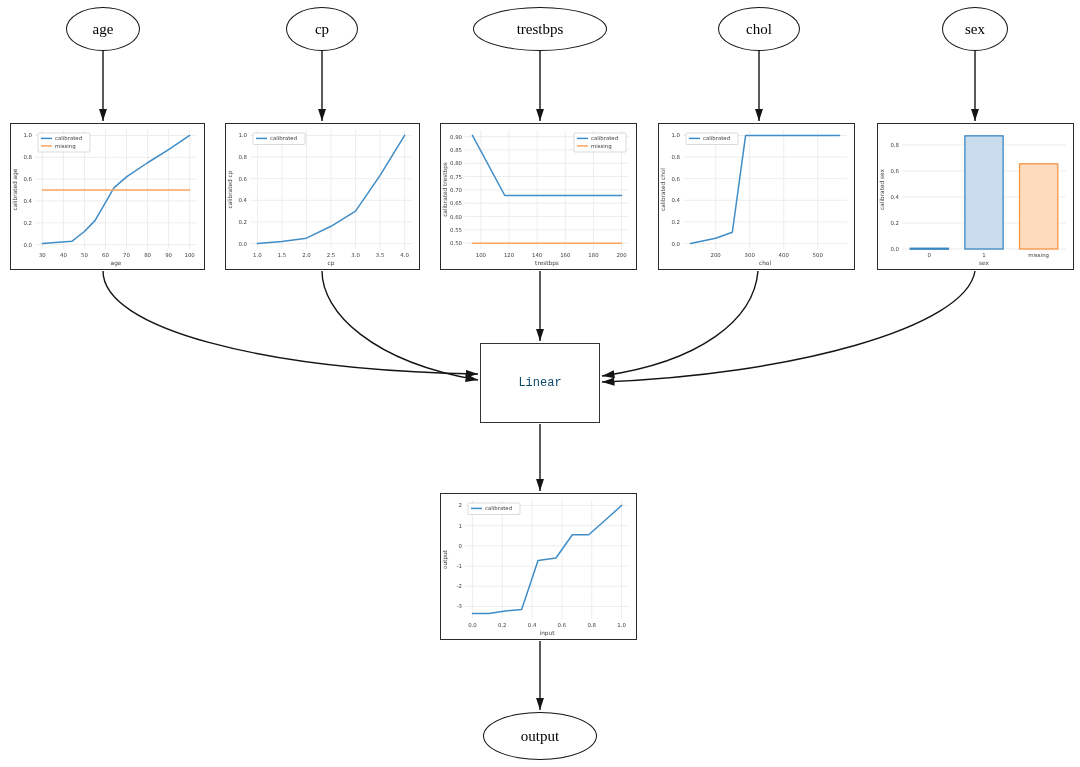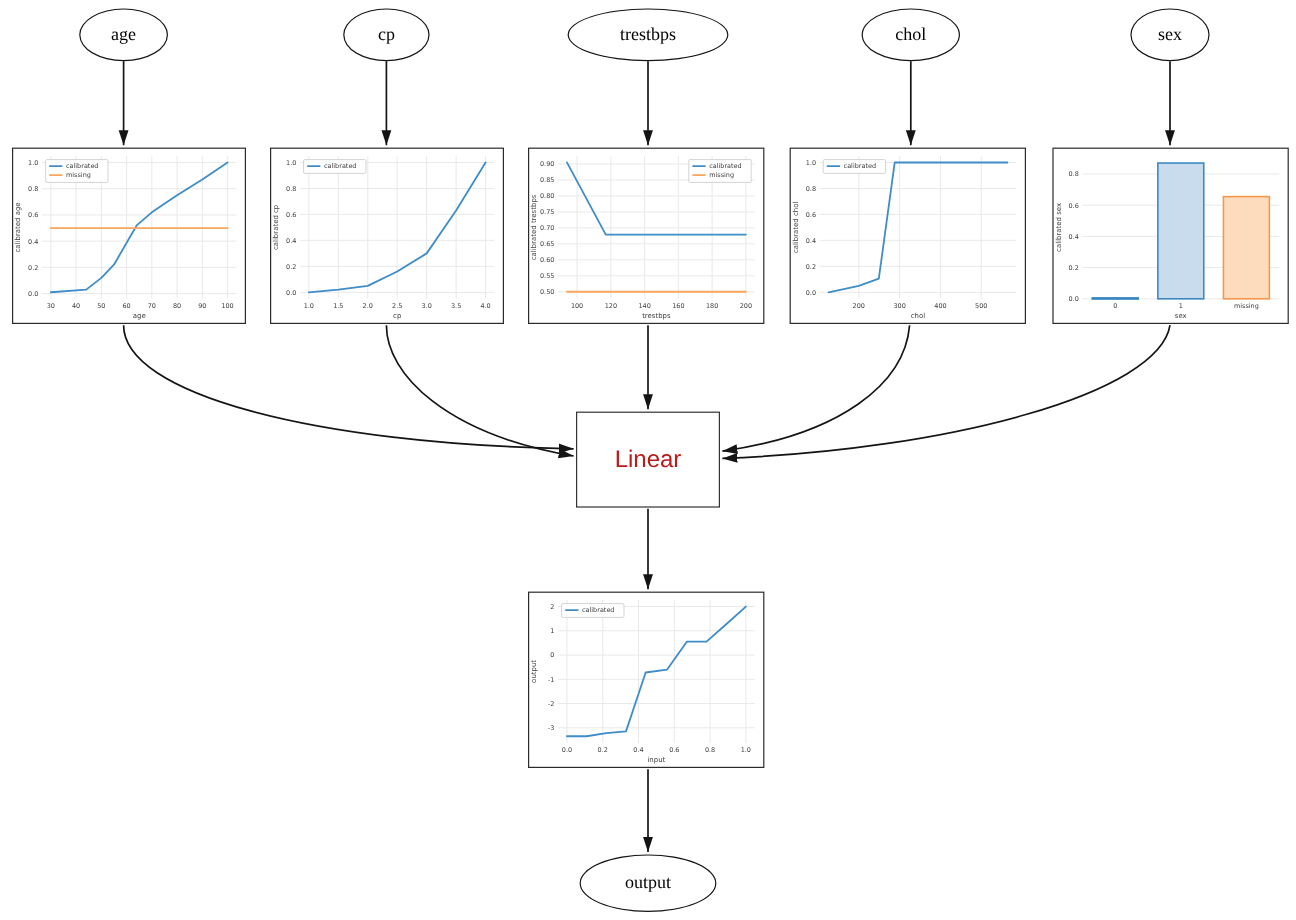--- a/index.html
+++ b/index.html
@@ -17,21 +17,21 @@
   }
   .panel{
     position:absolute;z-index:2;box-sizing:border-box;background:#fff;
     border:1px solid #2b2b2b;
   }
   .panel svg{display:block;}
   #linear-box{
     position:absolute;z-index:2;box-sizing:border-box;background:#fff;
     border:1.5px solid #333;
     display:flex;align-items:center;justify-content:center;
-    font-family:Liberation Sans, sans-serif;font-size:20px;color:#b91c1c;
+    font-family:Liberation Mono, monospace;font-size:12px;color:#0c4a6e;
   }
   .chart-text{fill:#3d3d3d;}
 </style>
 </head>
 <body>
 
 <div id="canvas">
 
   <svg id="edge-layer" width="1080" height="767" viewBox="0 0 1080 767">
     <defs>

